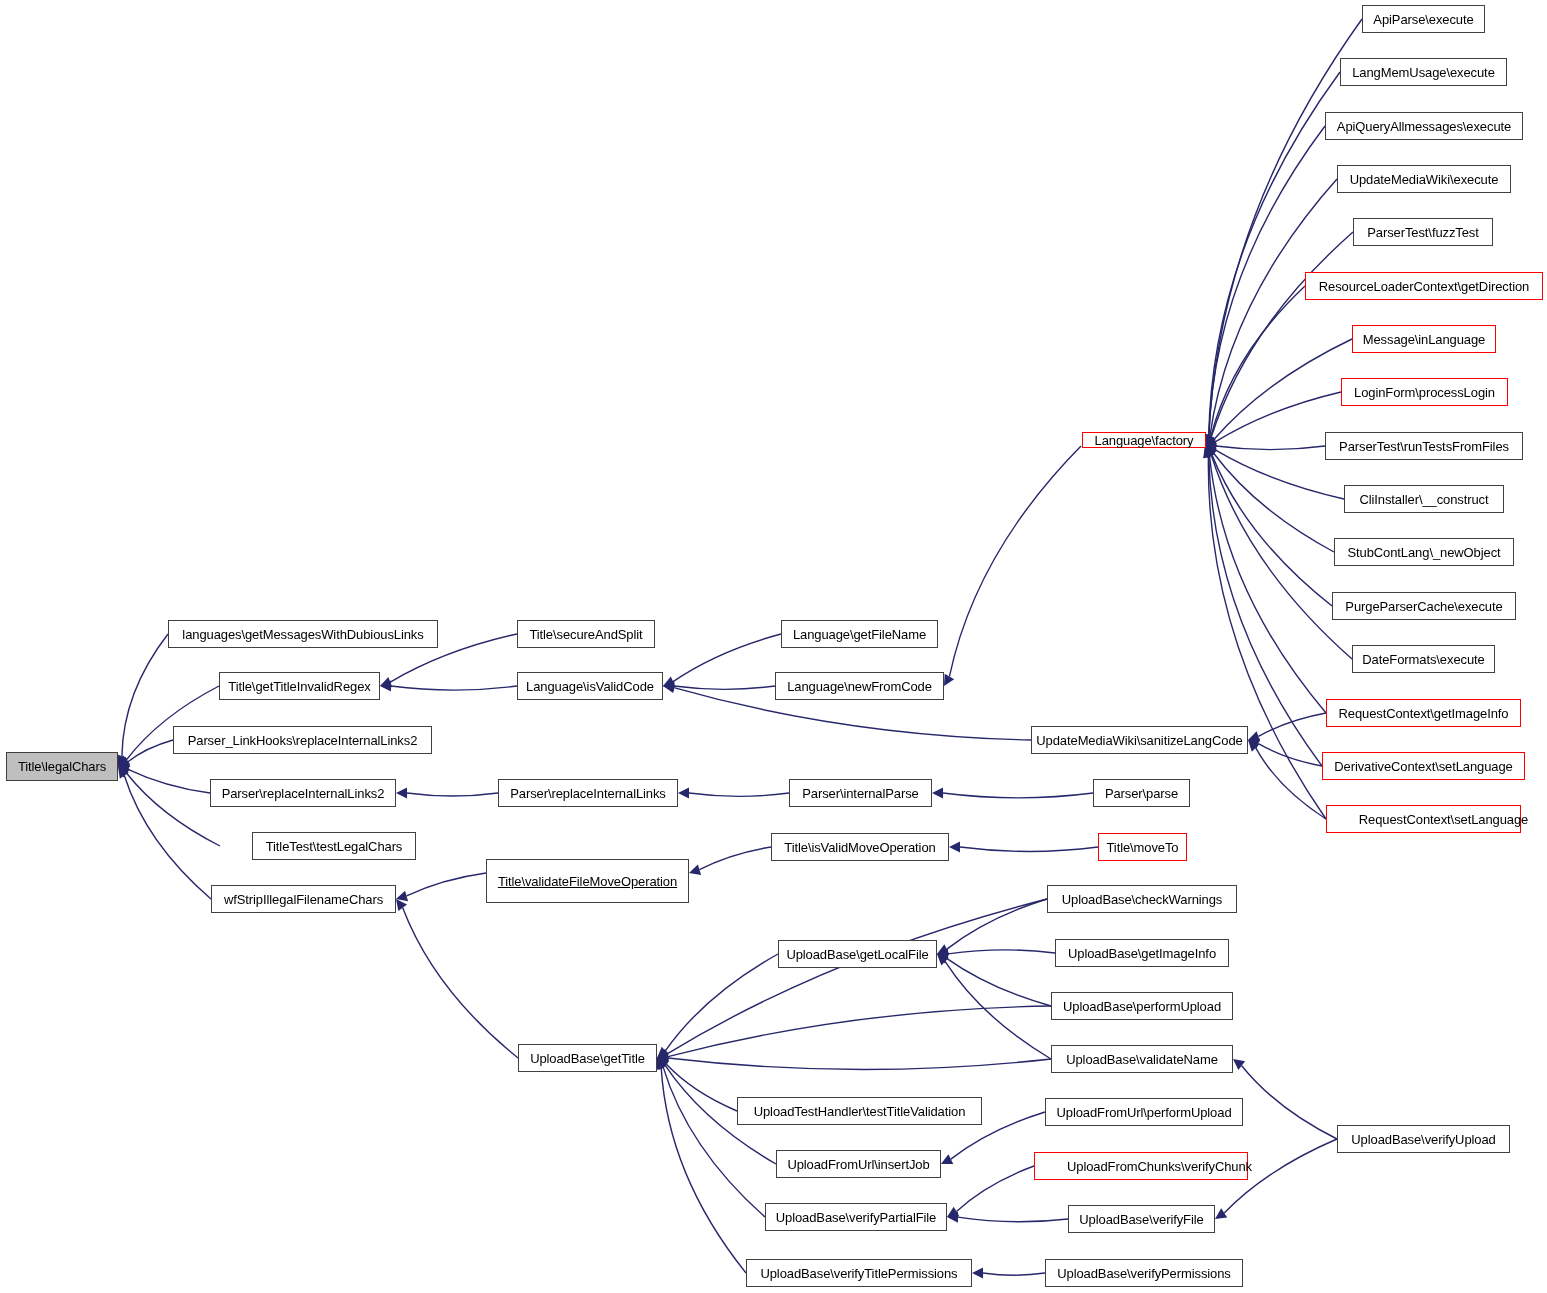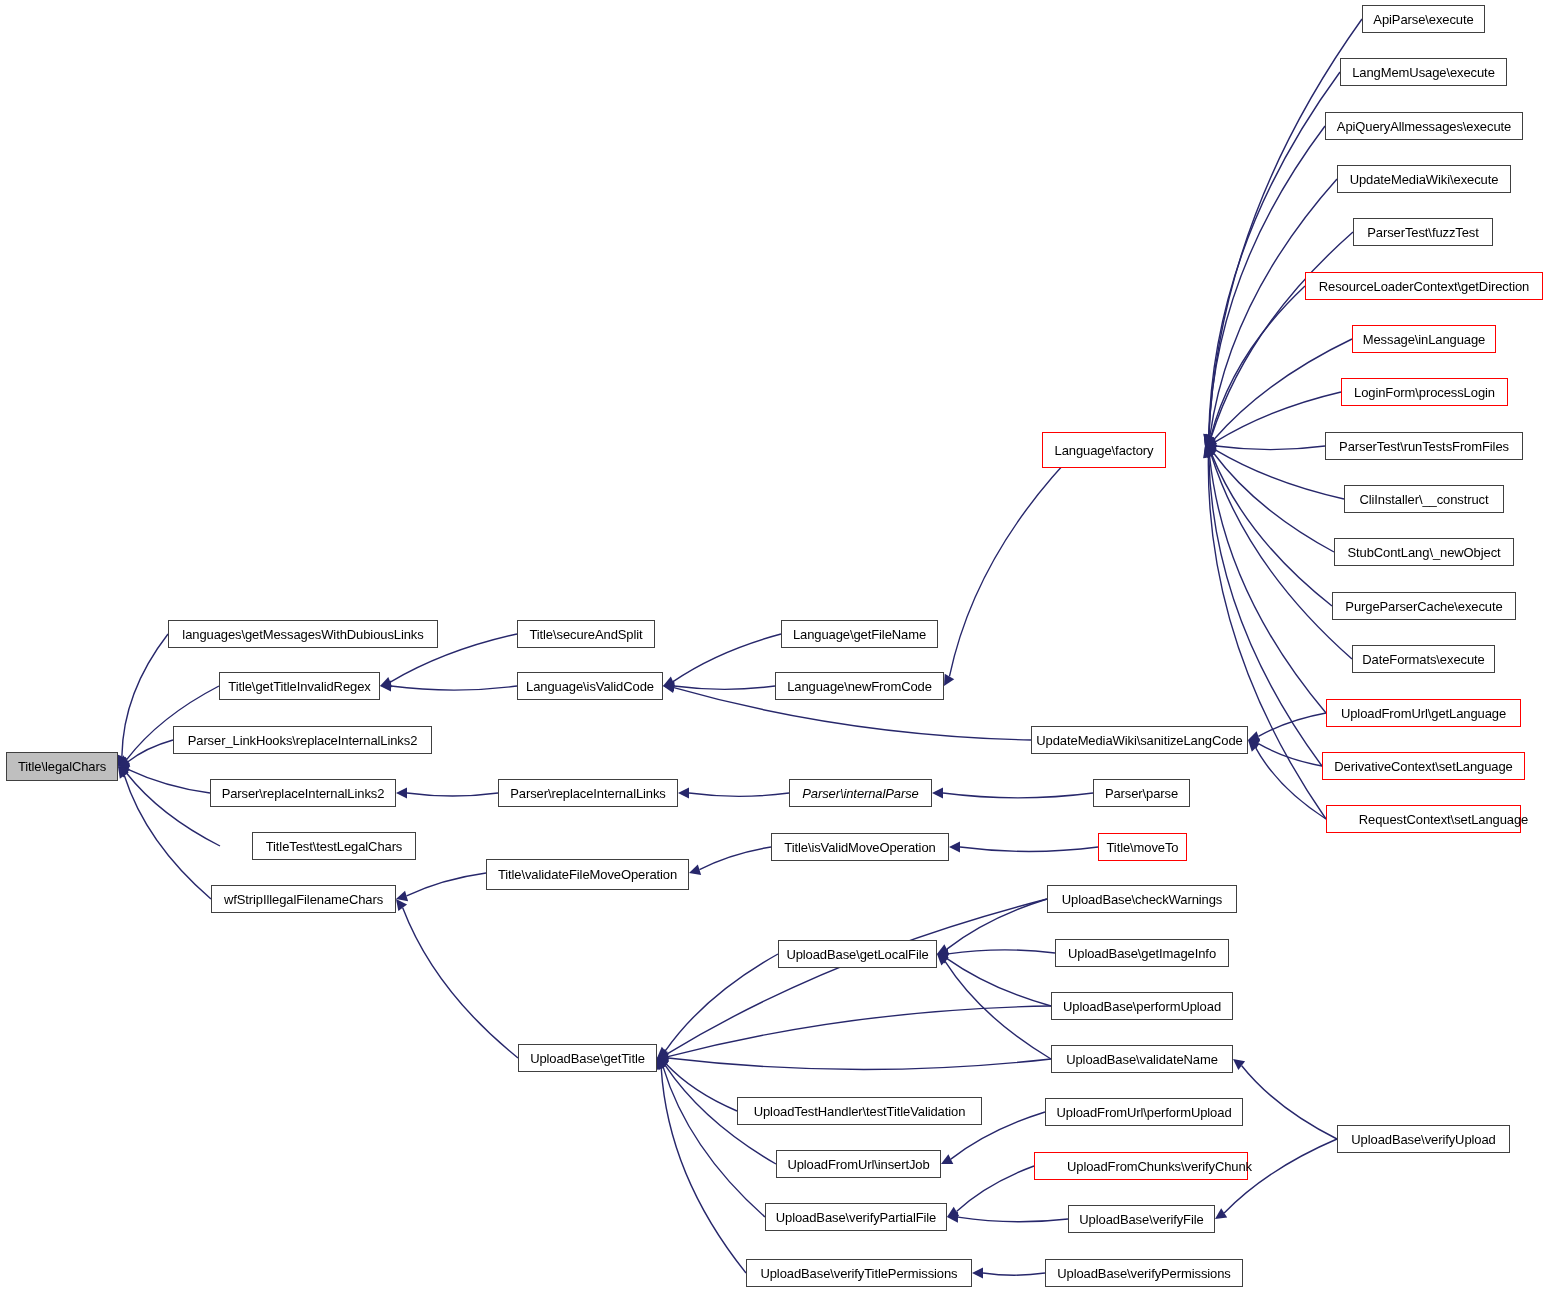--- a/index.html
+++ b/index.html
@@ -155,33 +155,33 @@
       </div>
       <div class="node" style="left: 517px; top: 620px; width: 138px; height: 28px;">
         <span>Title\secureAndSplit</span>
       </div>
       <div class="node" style="left: 517px; top: 672px; width: 146px; height: 28px;">
         <span>Language\isValidCode</span>
       </div>
       <div class="node" style="left: 498px; top: 779px; width: 180px; height: 28px;">
         <span>Parser\replaceInternalLinks</span>
       </div>
-      <div class="node" style="left: 486px; top: 859px; width: 203px; height: 31px;">
+      <div class="node" style="left: 486px; top: 859px; width: 203px; height: 44px; text-decoration: underline;">
         <span>Title\validateFileMoveOperation</span>
       </div>
       <div class="node" style="left: 518px; top: 1044px; width: 139px; height: 28px;">
         <span>UploadBase\getTitle</span>
       </div>
       <div class="node" style="left: 781px; top: 620px; width: 157px; height: 28px;">
         <span>Language\getFileName</span>
       </div>
       <div class="node" style="left: 775px; top: 672px; width: 169px; height: 28px;">
         <span>Language\newFromCode</span>
       </div>
-      <div class="node" style="left: 789px; top: 779px; width: 143px; height: 28px; font-style: italic;">
+      <div class="node" style="left: 789px; top: 779px; width: 143px; height: 28px;">
         <span>Parser\internalParse</span>
       </div>
       <div class="node" style="left: 771px; top: 833px; width: 178px; height: 28px;">
         <span>Title\isValidMoveOperation</span>
       </div>
       <div class="node" style="left: 778px; top: 940px; width: 159px; height: 28px;">
         <span>UploadBase\getLocalFile</span>
       </div>
       <div class="node" style="left: 737px; top: 1097px; width: 245px; height: 28px;">
         <span>UploadTestHandler\testTitleValidation</span>
@@ -197,21 +197,21 @@
       </div>
       <div class="node" style="left: 1031px; top: 726px; width: 217px; height: 28px;">
         <span>UpdateMediaWiki\sanitizeLangCode</span>
       </div>
       <div class="node" style="left: 1093px; top: 779px; width: 97px; height: 28px;">
         <span>Parser\parse</span>
       </div>
       <div class="node red" style="left: 1098px; top: 833px; width: 89px; height: 28px;">
         <span>Title\moveTo</span>
       </div>
-      <div class="node red" style="left: 1042px; top: 432px; width: 124px; height: 36px;">
+      <div class="node red" style="left: 1082px; top: 432px; width: 124px; height: 16px;">
         <span>Language\factory</span>
       </div>
       <div class="node" style="left: 1047px; top: 885px; width: 190px; height: 28px;">
         <span>UploadBase\checkWarnings</span>
       </div>
       <div class="node" style="left: 1055px; top: 939px; width: 174px; height: 28px;">
         <span>UploadBase\getImageInfo</span>
       </div>
       <div class="node" style="left: 1051px; top: 992px; width: 182px; height: 28px;">
         <span>UploadBase\performUpload</span>
@@ -267,21 +267,21 @@
       <div class="node" style="left: 1334px; top: 538px; width: 180px; height: 28px;">
         <span>StubContLang\_newObject</span>
       </div>
       <div class="node" style="left: 1332px; top: 592px; width: 184px; height: 28px;">
         <span>PurgeParserCache\execute</span>
       </div>
       <div class="node" style="left: 1352px; top: 645px; width: 143px; height: 28px;">
         <span>DateFormats\execute</span>
       </div>
       <div class="node red" style="left: 1326px; top: 699px; width: 195px; height: 28px;">
-        <span>UploadFromUrl\getLanguage</span>
+        <span>RequestContext\getImageInfo</span>
       </div>
       <div class="node red" style="left: 1322px; top: 752px; width: 203px; height: 28px;">
         <span>DerivativeContext\setLanguage</span>
       </div>
       <div class="node red" style="left: 1326px; top: 805px; width: 195px; height: 28px; padding-left: 40px;">
         <span>RequestContext\setLanguage</span>
       </div>
     </div>
 </div>
 

